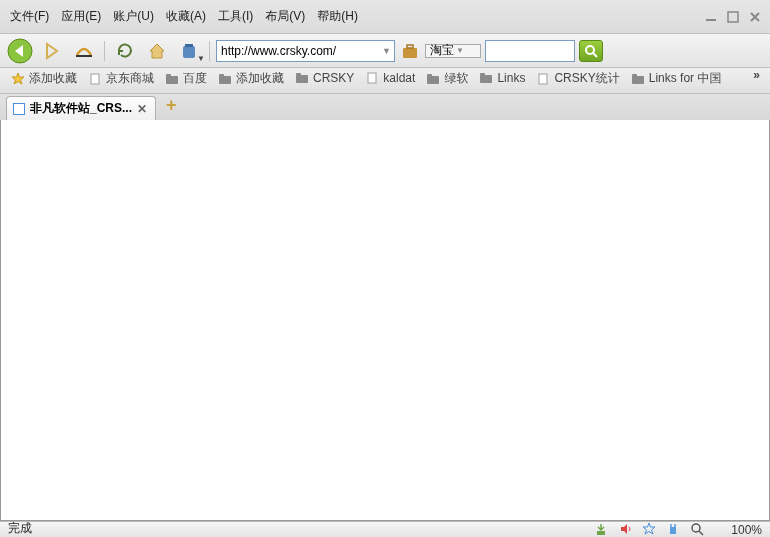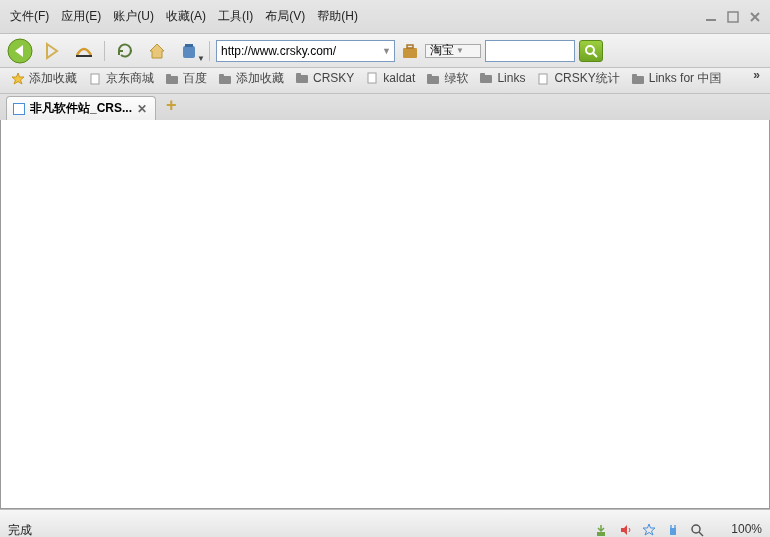--- a/index.html
+++ b/index.html
@@ -181,24 +181,24 @@
 }
 .content {
   flex: 1;
   background: white;
   border: 1px solid #999;
   border-top: none;
 }
 .statusbar {
   background: linear-gradient(to bottom, #f6f6f6, #e4e4e4);
   border-top: 1px solid #bbb;
-  height: 28px;
-  display: flex;
-  align-items: flex-start;
-  padding: 12px 8px;
+  height: 16px;
+  display: flex;
+  align-items: flex-end;
+  padding: 0 8px;
   gap: 8px;
 }
 .status-text { flex: 1; color: #222; }
 .status-icon {
   width: 16px; height: 16px;
   display: flex;
   align-items: center;
   justify-content: center;
   cursor: pointer;
 }

